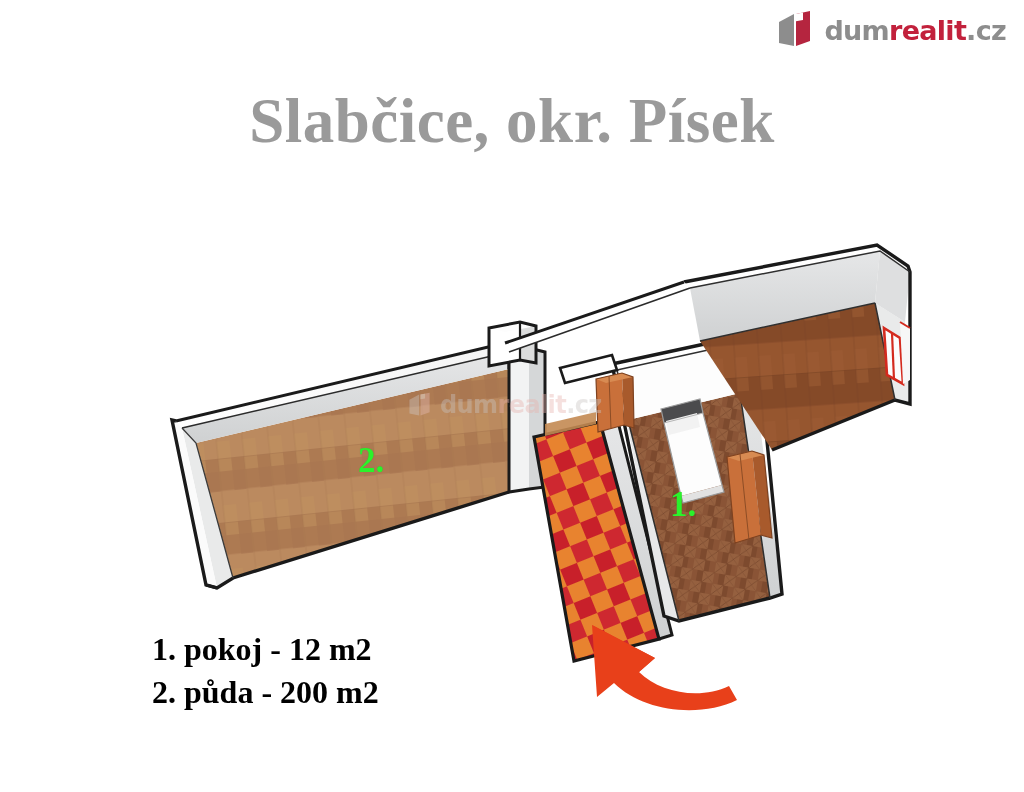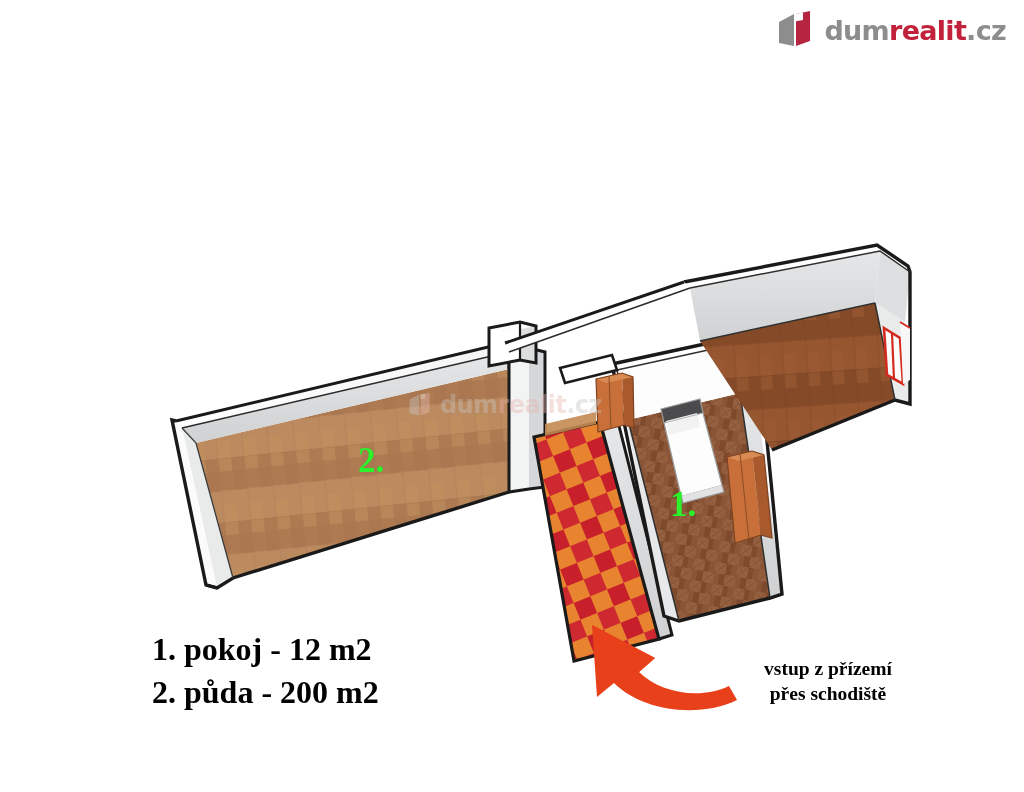--- a/index.html
+++ b/index.html
@@ -89,20 +89,21 @@
         <polygon points="19,4 33,1 33,31 19,36" fill="#b5253f"></polygon>
         <polygon points="19,4 26,2.5 26,10 19,11.3" fill="#ffffff"></polygon>
         <polygon points="17,4 19,4 19,36 17,36" fill="#ffffff"></polygon>
       </svg>
     </span>
     <span class="logo-text">
       <span class="lt-gray">dum</span><span class="lt-red">realit</span><span class="lt-gray">.cz</span>
     </span>
   </div>
 
+  <div class="title">Slabčice, okr. Písek</div>
 
   <div class="stage">
     <svg width="1024" height="792" viewBox="0 0 1024 792">
       <defs>
 
         <pattern id="plankLight" width="26" height="64" patternUnits="userSpaceOnUse" patternTransform="rotate(-6)">
           <rect width="26" height="64" fill="#b5835a"></rect>
           <rect x="0" y="0" width="26" height="31" fill="#bb8a5f"></rect>
           <rect x="0" y="32" width="26" height="31" fill="#ad7a52"></rect>
           <rect x="13" y="14" width="13" height="30" fill="#c0915f" opacity=".55"></rect>
@@ -314,18 +315,14 @@
     <span class="wm-text">
       <span class="wm-gray">dum</span><span class="wm-red">realit</span><span class="wm-gray">.cz</span>
     </span>
   </div>
 
   <div class="legend">
     <div>1. pokoj - 12 m2</div>
     <div>2. půda - 200 m2</div>
   </div>
 
-  <div class="arrow-note">
-    <div>vstup z přízemí</div>
-    <div>přes schodiště</div>
-  </div>
 
 </div>
 
 </body></html>

